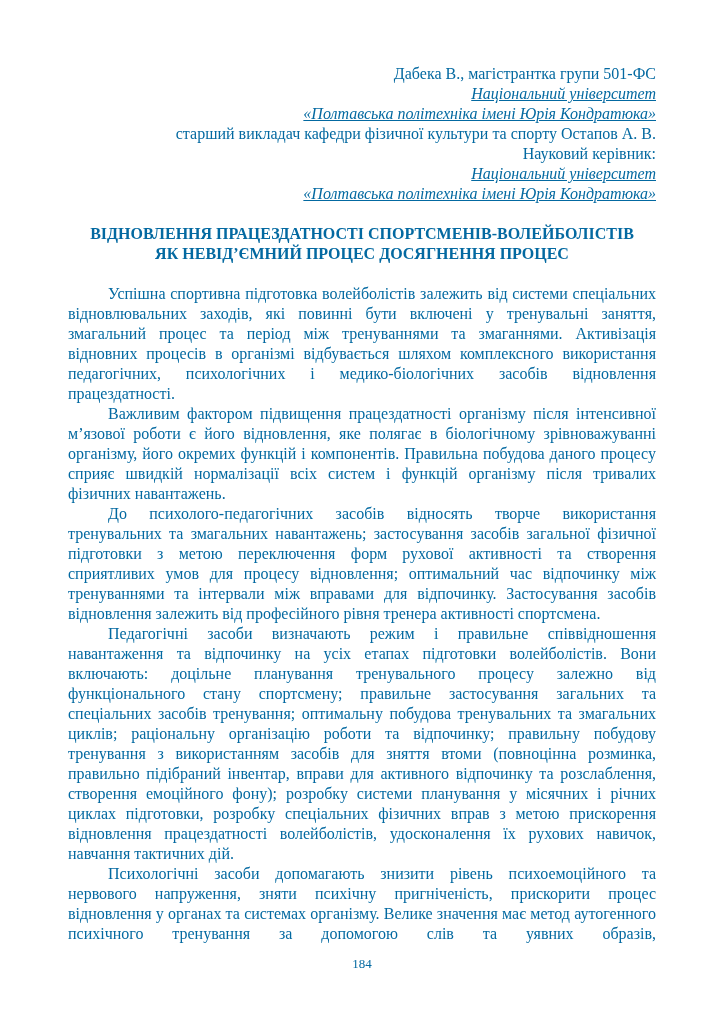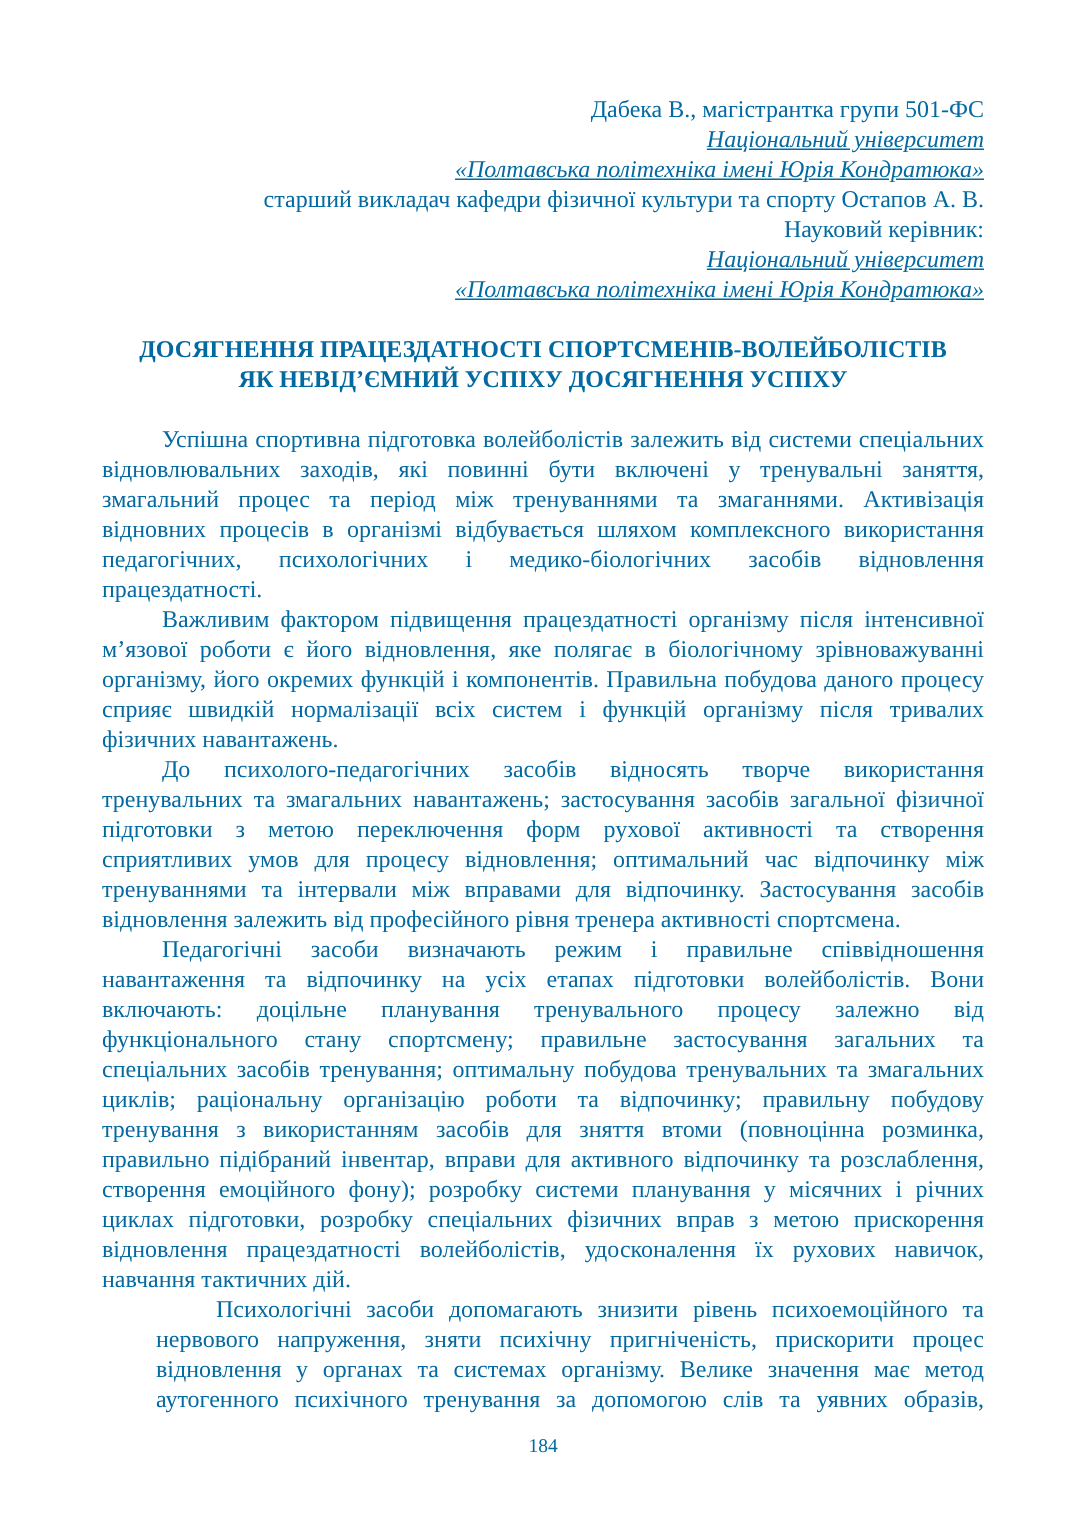--- a/index.html
+++ b/index.html
@@ -36,21 +36,20 @@
   .title-line {
     white-space: nowrap;
   }
   .body p {
     margin: 0;
     text-indent: 40px;
     text-align: justify;
   }
   .body p.continued {
     text-align-last: justify;
-    margin-left: 36px;
   }
   .page-number {
     position: absolute;
     left: 0;
     right: 0;
     bottom: 52px;
     text-align: center;
     font-size: 13px;
     line-height: 16px;
   }
@@ -64,22 +63,22 @@
     <div>Дабека В., магістрантка групи 501-ФС</div>
     <div class="italic">Національний університет</div>
     <div class="italic">«Полтавська політехніка імені Юрія Кондратюка»</div>
     <div>старший викладач кафедри фізичної культури та спорту Остапов А. В.</div>
     <div>Науковий керівник:</div>
     <div class="italic">Національний університет</div>
     <div class="italic">«Полтавська політехніка імені Юрія Кондратюка»</div>
   </div>
 
   <div class="title">
-    <div class="title-line">ДОСЯГНЕННЯ ПРАЦЕЗДАТНОСТІ СПОРТСМЕНІВ-ВОЛЕЙБОЛІСТІВ</div>
-    <div class="title-line">ЯК НЕВІД’ЄМНИЙ УСПІХУ ДОСЯГНЕННЯ УСПІХУ</div>
+    <div class="title-line">ВІДНОВЛЕННЯ ПРАЦЕЗДАТНОСТІ СПОРТСМЕНІВ-ВОЛЕЙБОЛІСТІВ</div>
+    <div class="title-line">ЯК НЕВІД’ЄМНИЙ ПРОЦЕС ДОСЯГНЕННЯ ПРОЦЕС</div>
   </div>
 
   <div class="body">
     <p>Успішна спортивна підготовка волейболістів залежить від системи спеціальних відновлювальних заходів, які повинні бути включені у тренувальні заняття, змагальний процес та період між тренуваннями та змаганнями. Активізація відновних процесів в організмі відбувається шляхом комплексного використання педагогічних, психологічних і медико-біологічних засобів відновлення працездатності.</p>
     <p>Важливим фактором підвищення працездатності організму після інтенсивної м’язової роботи є його відновлення, яке полягає в біологічному зрівноважуванні організму, його окремих функцій і компонентів. Правильна побудова даного процесу сприяє швидкій нормалізації всіх систем і функцій організму після тривалих фізичних навантажень.</p>
     <p>До психолого-педагогічних засобів відносять творче використання тренувальних та змагальних навантажень; застосування засобів загальної фізичної підготовки з метою переключення форм рухової активності та створення сприятливих умов для процесу відновлення; оптимальний час відпочинку між тренуваннями та інтервали між вправами для відпочинку. Застосування засобів відновлення залежить від професійного рівня тренера активності спортсмена.</p>
     <p>Педагогічні засоби визначають режим і правильне співвідношення навантаження та відпочинку на усіх етапах підготовки волейболістів. Вони включають: доцільне планування тренувального процесу залежно від функціонального стану спортсмену; правильне застосування загальних та спеціальних засобів тренування; оптимальну побудова тренувальних та змагальних циклів; раціональну організацію роботи та відпочинку; правильну побудову тренування з використанням засобів для зняття втоми (повноцінна розминка, правильно підібраний інвентар, вправи для активного відпочинку та розслаблення, створення емоційного фону); розробку системи планування у місячних і річних циклах підготовки, розробку спеціальних фізичних вправ з метою прискорення відновлення працездатності волейболістів, удосконалення їх рухових навичок, навчання тактичних дій.</p>
     <p class="continued">Психологічні засоби допомагають знизити рівень психоемоційного та нервового напруження, зняти психічну пригніченість, прискорити процес відновлення у органах та системах організму. Велике значення має метод аутогенного психічного тренування за допомогою слів та уявних образів,</p>
   </div>
 

